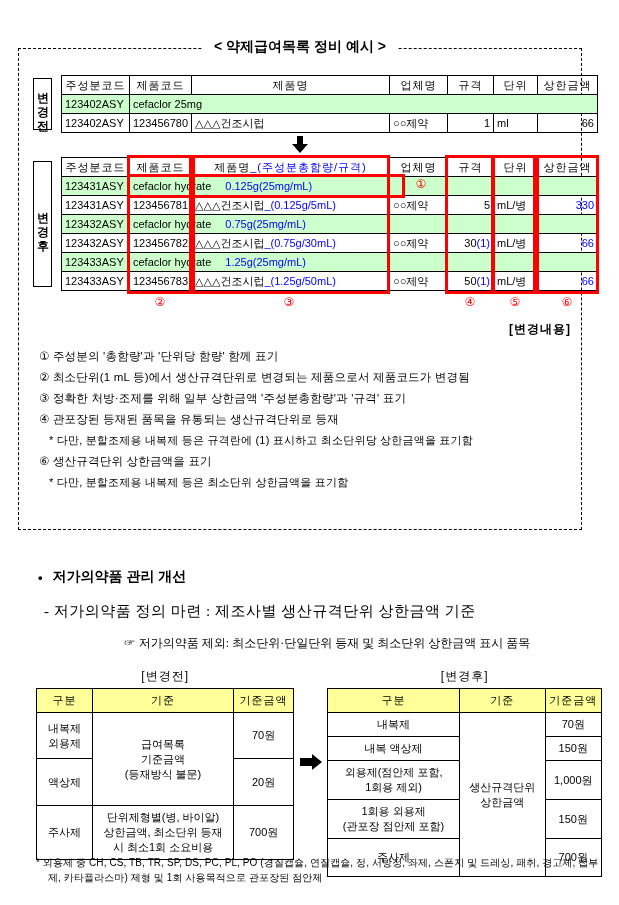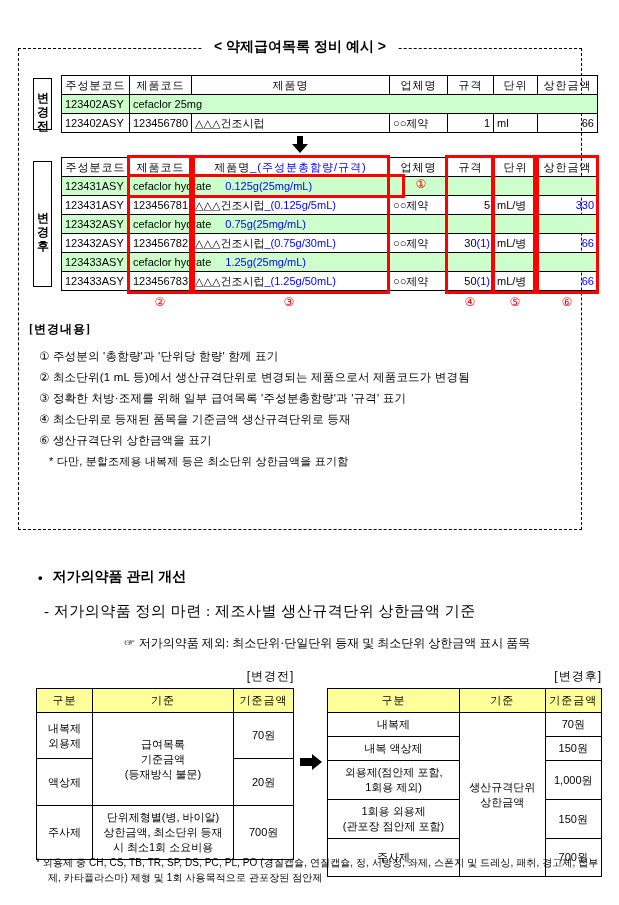--- a/index.html
+++ b/index.html
@@ -49,30 +49,30 @@
   .mark-1 { left:350px; top:20px; }
   .mark-2 { left:89px;  top:138px; }
   .mark-3 { left:218px; top:138px; }
   .mark-4 { left:399px; top:138px; }
   .mark-5 { left:444px; top:138px; }
   .mark-6 { left:496px; top:138px; }
   .down-arrow { width:16px; margin:3px auto 4px auto; }
   .down-arrow .stem { width:6px; height:8px; background:#000; margin:0 auto; }
   .down-arrow .head { width:0; height:0; margin:0 auto;
     border-left:8px solid transparent; border-right:8px solid transparent; border-top:9px solid #000; }
-  .notes-title { text-align:left; font-weight:bold; font-size:12px; margin:14px 0 8px 0; letter-spacing:1px;font-family:Liberation Serif, serif; }
+  .notes-title { text-align:right; font-weight:bold; font-size:12px; margin:14px 0 8px 0; letter-spacing:1px; }
   .note-line { font-size:11.5px; line-height:21px; padding-left:10px; letter-spacing:0.2px; }
   .note-sub  { padding-left:20px; font-size:11px; }
   .sec2 { position:absolute; left:38px; top:568px; width:560px; }
   .sec2-head { display:flex; align-items:center; font-weight:bold; font-size:14px; }
   .sec2-bullet { font-size:13px; margin-right:10px; }
   .sec2-line1 { font-family:"Liberation Serif","DejaVu Serif",serif; font-size:15px; margin:16px 0 0 6px; letter-spacing:0.5px; }
   .sec2-line2 { font-family:"Liberation Serif","DejaVu Serif",serif; font-size:12px; margin:14px 0 0 18px;text-align:center; }
   .bottom { position:absolute; left:36px; top:668px; width:566px; display:flex; align-items:flex-start; }
-  .btbl-title { text-align:right; font-size:12px; margin-bottom:3px; letter-spacing:1px; }
+  .btbl-title { text-align:center; font-size:12px; margin-bottom:3px; letter-spacing:1px; }
   table.btbl { border-collapse:collapse; table-layout:fixed; }
   table.btbl td, table.btbl th { border:1px solid #000; font-size:11px; padding:4px 2px; text-align:center; vertical-align:middle; }
   table.btbl th { background:#ffff99; font-weight:normal; letter-spacing:1px; }
   .ml { white-space:pre-line; line-height:15px; }
   .right-arrow { display:flex; align-items:center; margin:86px 5px 0 6px; }
   .right-arrow .stem { width:12px; height:8px; background:#000; }
   .right-arrow .head { width:0; height:0;
     border-top:8px solid transparent; border-bottom:8px solid transparent; border-left:10px solid #000; }
   .lt-r1 td { height:46px; }
   .lt-r2 td { height:47px; }
@@ -224,22 +224,23 @@
       <span class="mark mark-5">⑤</span>
       <span class="mark mark-6">⑥</span>
     </div>
   </div>
 
   <div style="height:16px"></div>
   <div class="notes-title">[변경내용]</div>
   <div>
     <div class="note-line">① 주성분의 '총함량'과 '단위당 함량' 함께 표기</div>
     <div class="note-line">② 최소단위(1 mL 등)에서 생산규격단위로 변경되는 제품으로서 제품코드가 변경됨</div>
-    <div class="note-line">③ 정확한 처방·조제를 위해 일부 급여목록 '주성분총함량'과 '규격' 표기</div>
-    <div class="note-line">④ 최소단위로 등재된 품목을 기준금액 생산규격단위로 등재</div>
+    <div class="note-line">③ 정확한 처방·조제를 위해 일부 상한금액 '주성분총함량'과 '규격' 표기</div>
+    <div class="note-line">④ 관포장된 등재된 품목을 유통되는 생산규격단위로 등재</div>
+    <div class="note-line note-sub">* 다만, 분할조제용 내복제 등은 규격란에 (1) 표시하고 최소단위당 상한금액을 표기함</div>
     <div class="note-line">⑥ 생산규격단위 상한금액을 표기</div>
     <div class="note-line note-sub">* 다만, 분할조제용 내복제 등은 최소단위 상한금액을 표기함</div>
   </div>
 </div>
 
 <div class="sec2">
   <div class="sec2-head">
     <span class="sec2-bullet">•</span>
     <span>저가의약품 관리 개선</span>
   </div>

